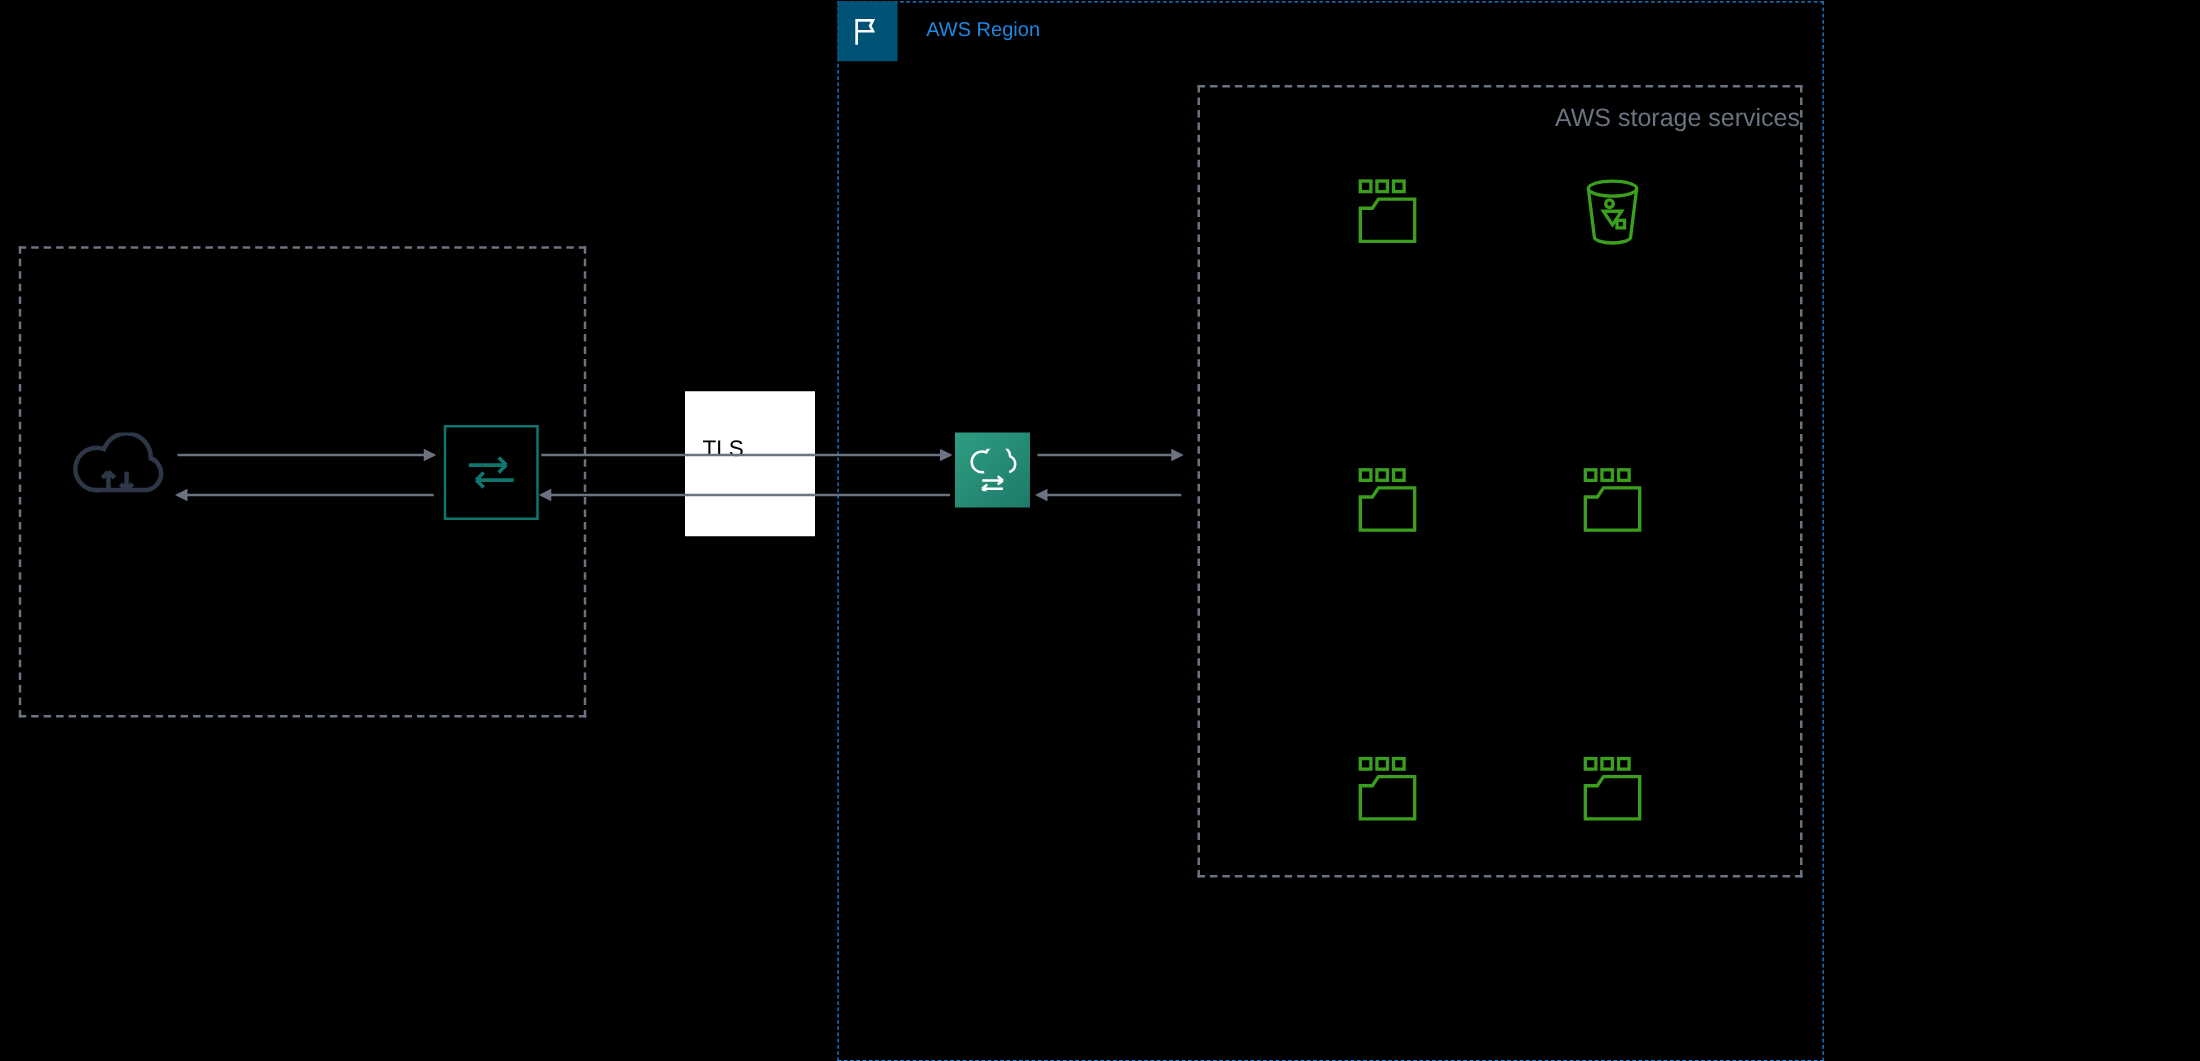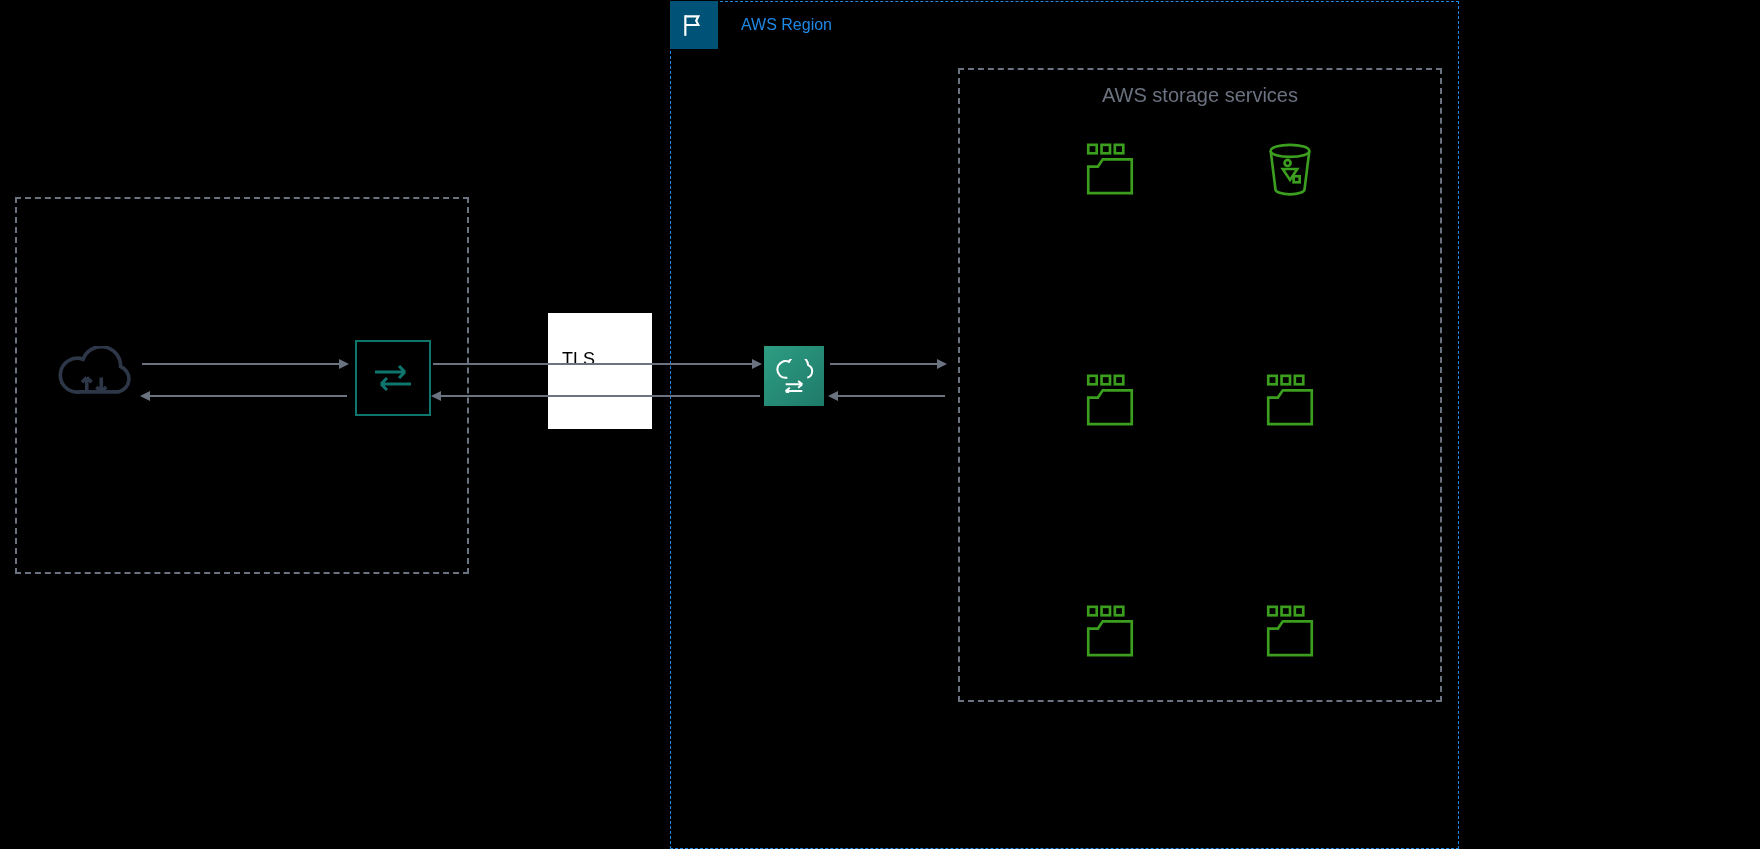--- a/index.html
+++ b/index.html
@@ -3,21 +3,21 @@
 <meta charset="utf-8">
 <style>
   html,body{margin:0;padding:0;background:#000;color:#fff;font-family:Arial,Helvetica,sans-serif}
   .stage{position:relative;width:1760px;height:849px;background:#000;overflow:hidden}
 
   
   .box{position:absolute;border:2px dashed #6b7280}
   .region{position:absolute;border:1px dashed #1e88e5}
   .region-flag{position:absolute;left:-1px;top:-1px;width:48px;height:48px;background:#005276;display:flex;align-items:center;justify-content:center}
   .region-label{position:absolute;left:70px;top:14px;color:#1e88e5;font-size:16px}
-  .storage-label{width:100%;text-align:center;color:#6b7280;font-size:20px;padding-top:14px}
+  .storage-label{width:100%;text-align:right;color:#6b7280;font-size:20px;padding-top:14px}
 
   
   .node{position:absolute;display:flex;flex-direction:column;align-items:center}
   .agent{width:72px;height:72px;border:2px solid #0f766e;display:flex;align-items:center;justify-content:center}
   .svc{width:60px;height:60px;background:linear-gradient(135deg,#2e9d82,#1e7a6a);display:flex;align-items:center;justify-content:center}
   .tls{position:absolute;width:72px;height:84px;background:#fff;color:#000;font-size:18px;padding:16px}
   .tls span{position:absolute;left:14px;top:36px}
 
   
   .arrow{position:absolute;height:0;border-top:2px solid #6b7280}

